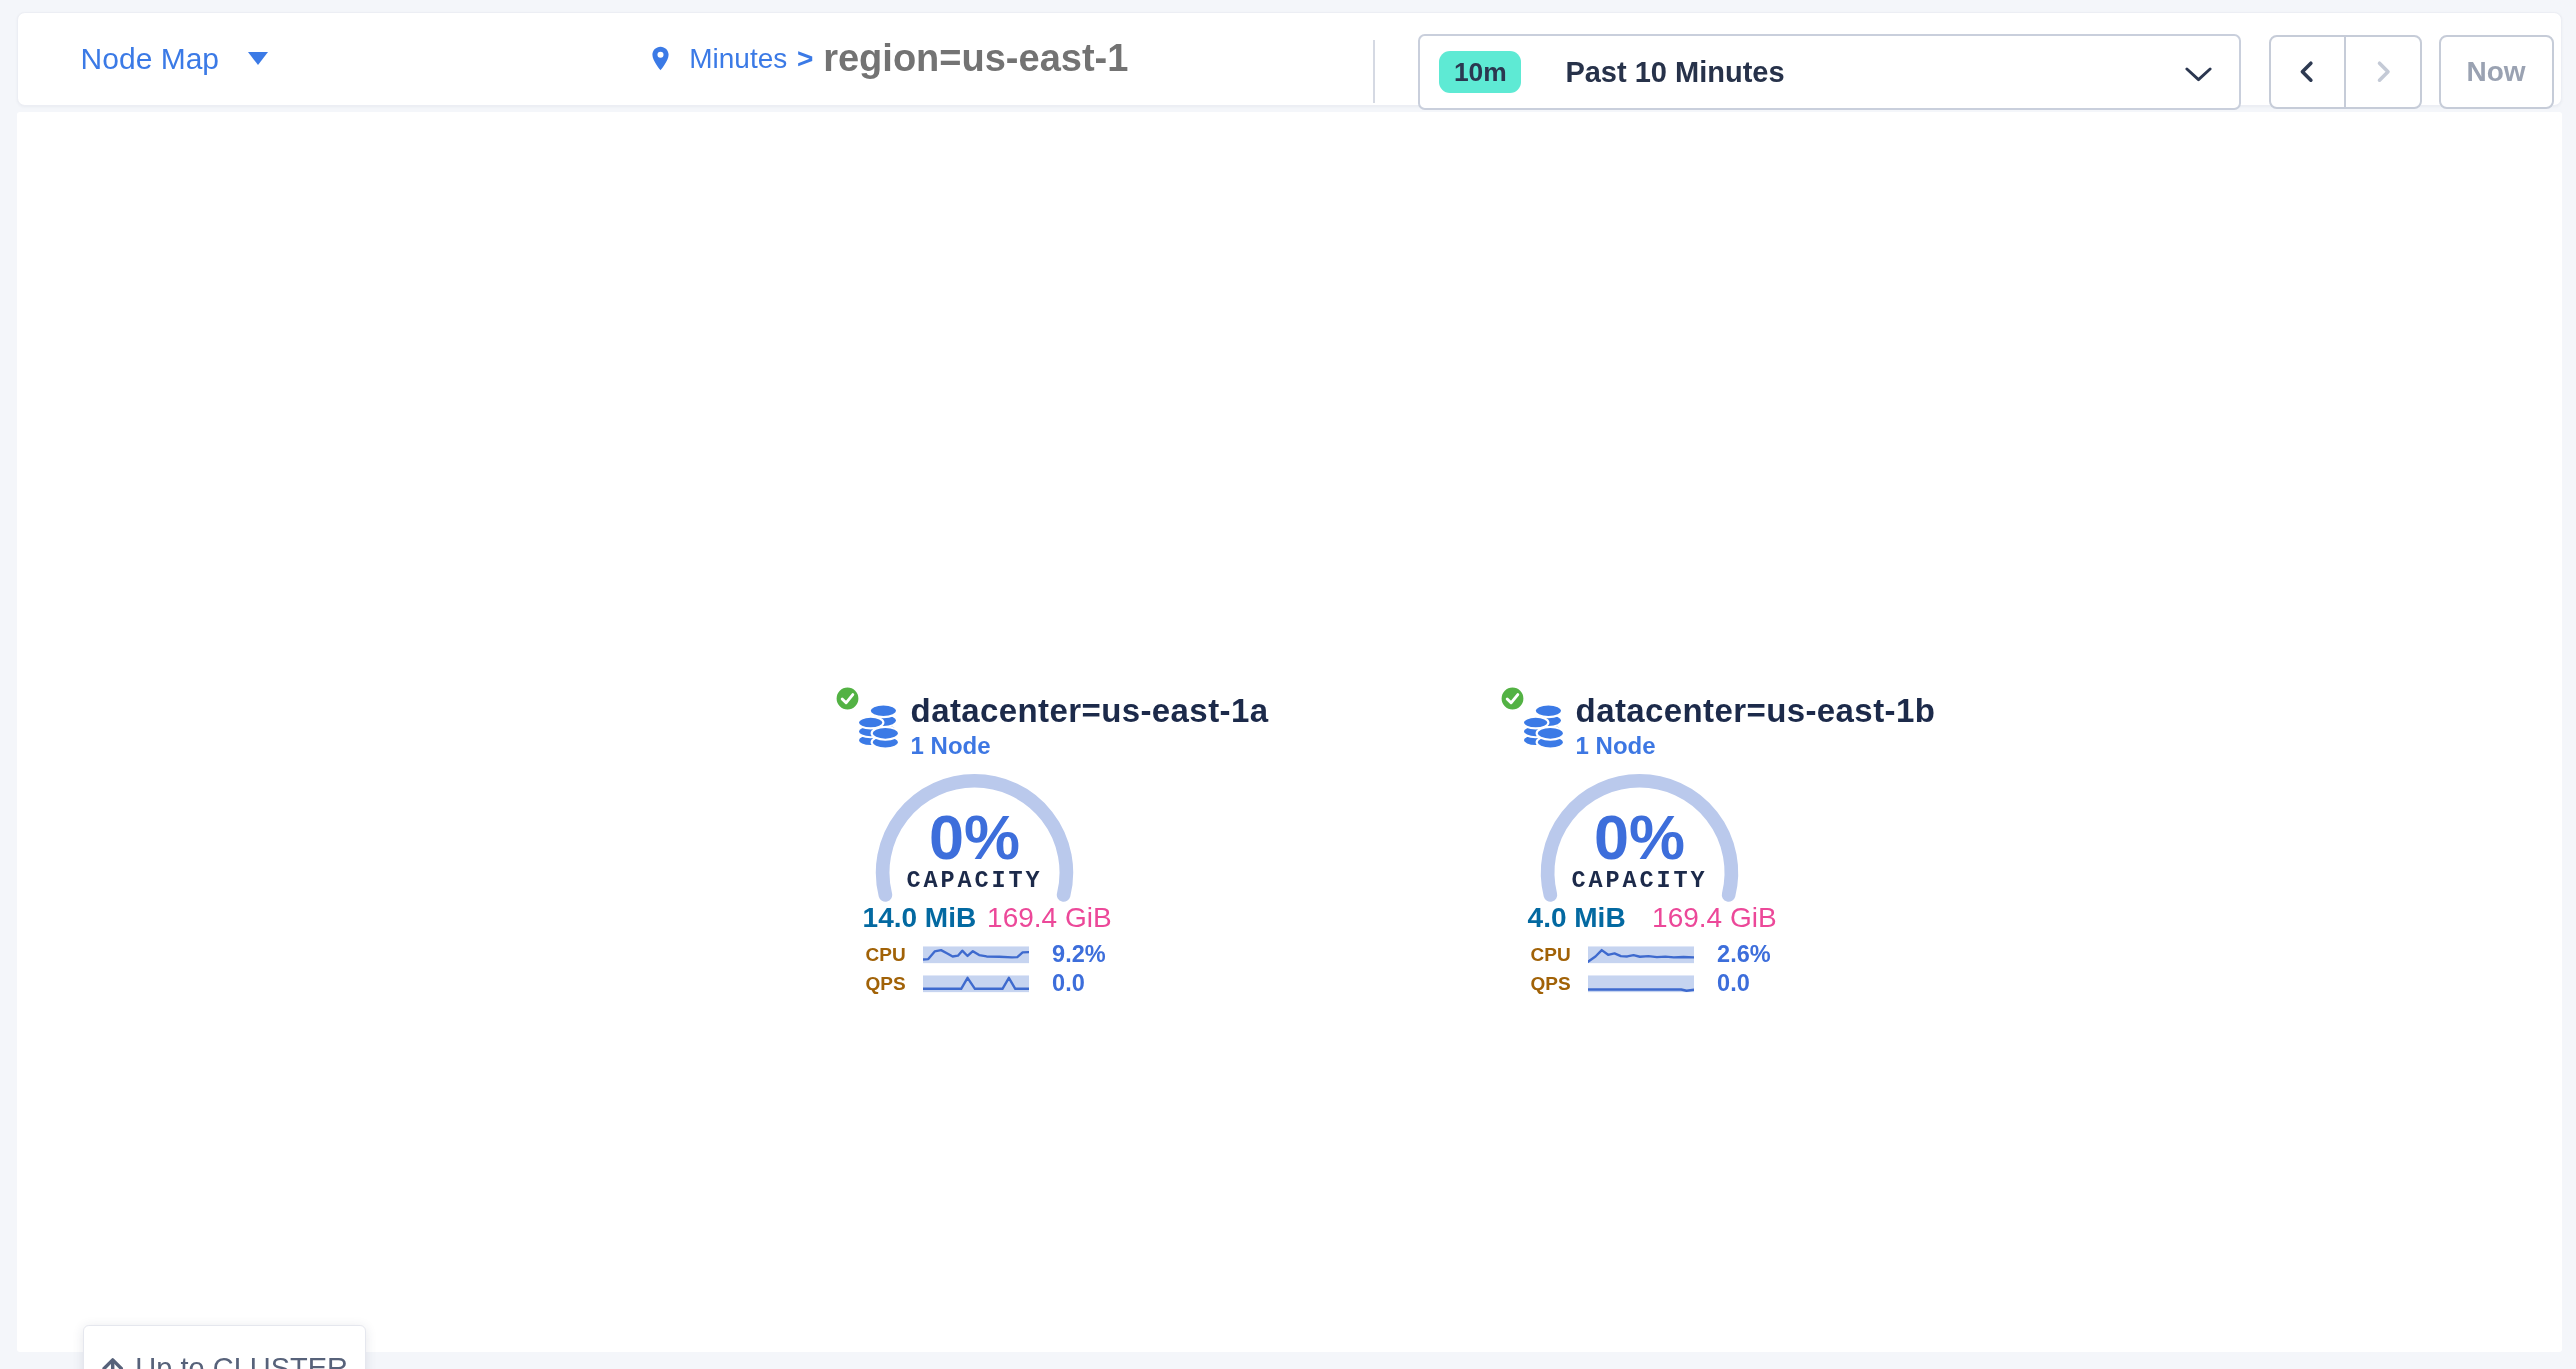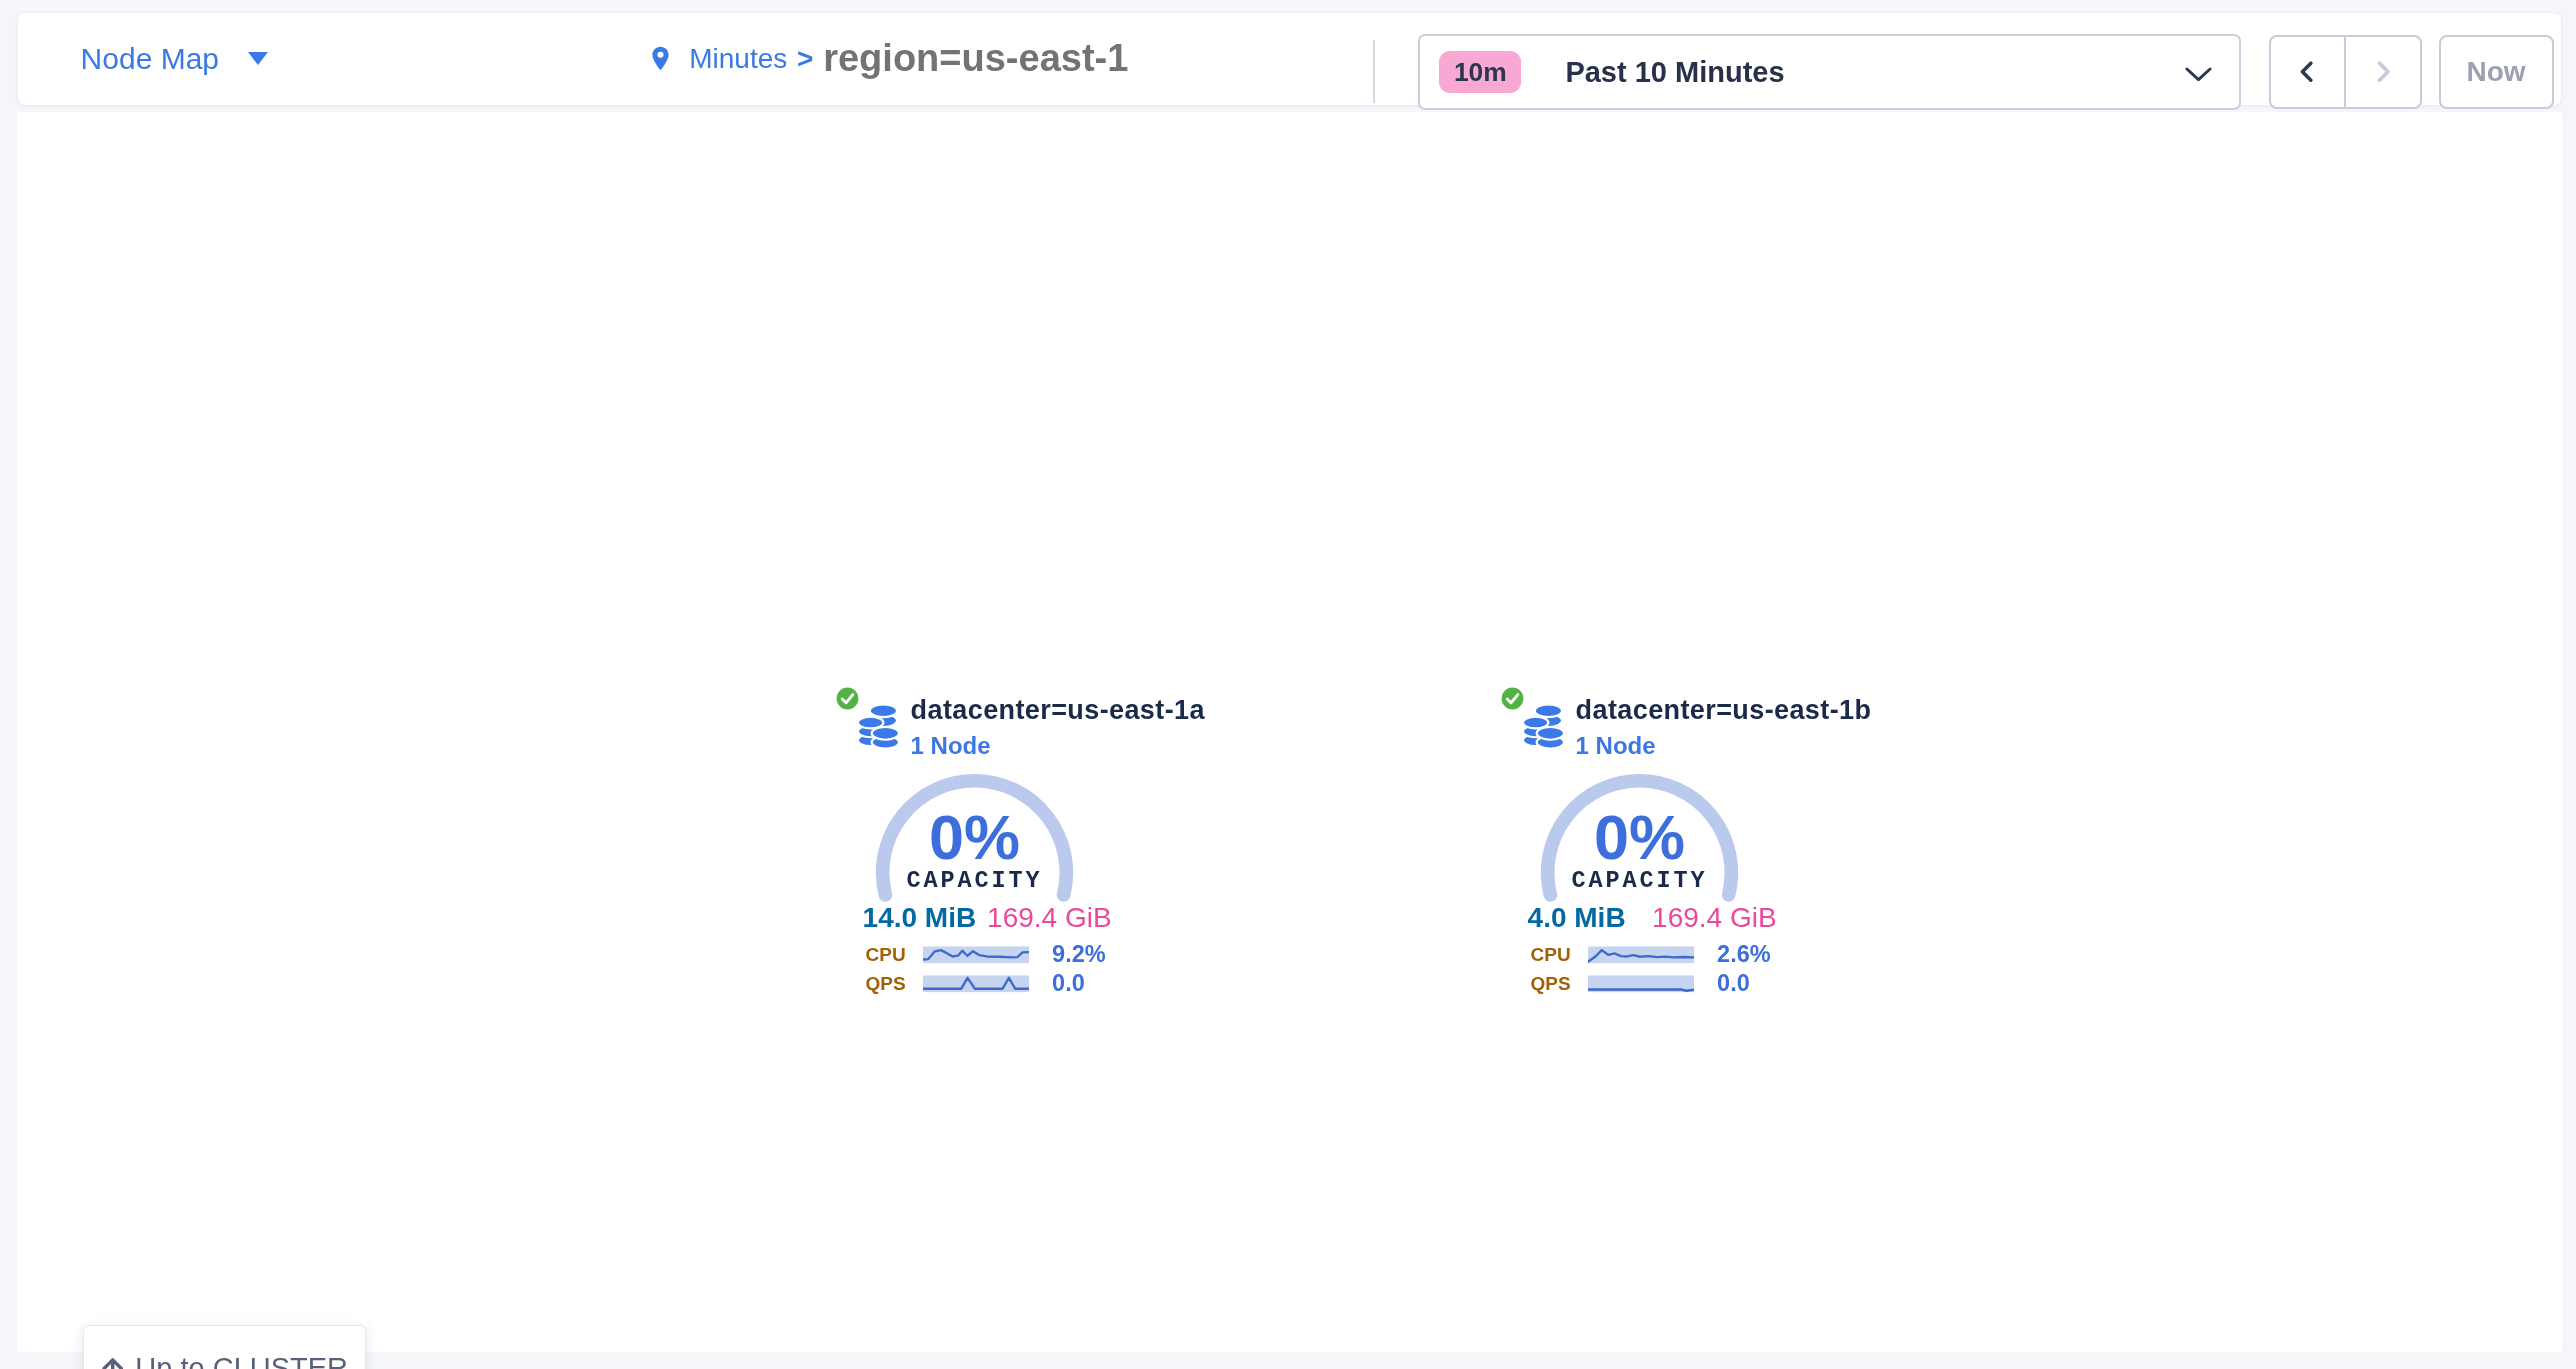--- a/index.html
+++ b/index.html
@@ -39,21 +39,21 @@
   .crumb-cur  { font-size:38px; color:#737373; font-weight:600; }
   .topbar-divider {
     position:absolute; left:1355px; top:27px; width:2px; height:63px; background:#d5d9e3;
   }
   .time-select {
     position:absolute; left:1400px; top:21.5px; width:823px; height:76px;
     border:2px solid #c9cfdc; border-radius:6.8px; background:#fff;
     display:flex; align-items:center; padding-left:19.6px; cursor:pointer;
   }
   .time-badge {
-    background:#f9a8d4; color:#2b3750; font-size:26.4px; font-weight:700;
+    background:#5eead4; color:#2b3750; font-size:26.4px; font-weight:700;
     border-radius:11px; padding:7.8px 14.7px; line-height:1;
   }
   .time-label { margin-left:44px; font-size:29px; font-weight:600; color:#27324a; }
   .time-select .chev { position:absolute; right:25.4px; top:31px; }
   .nav-group {
     position:absolute; left:2251px; top:22.5px; width:153px; height:74px;
     border:2px solid #c6ccd8; border-radius:7.8px; background:#fff;
     display:flex;
   }
   .nav-group button {
@@ -73,21 +73,21 @@
     background:#ffffff; border-radius:2.9px;
   }
 
   
   .loc-card { position:absolute; top:567px; width:323px; height:323px; cursor:pointer; }
   .loc-a { left:810px; }
   .loc-b { left:1475px; }
   .check-ic { position:absolute; left:7.8px; top:5.9px; width:27px; height:27px; }
   .db-ic { position:absolute; left:27px; top:21.5px; width:49px; height:49px; }
   .card-title {
-    position:absolute; left:84px; top:13.7px; font-size:27px; line-height:35px;
+    position:absolute; left:84px; top:13.7px; font-size:33px; line-height:35px;
     font-weight:700; color:#1c2a4a; letter-spacing:0.4px; white-space:nowrap;
   }
   .card-sub {
     position:absolute; left:84px; top:49px; font-size:24px; line-height:35px;
     font-weight:700; color:#3d77e3;
   }
   .gauge { position:absolute; left:40px; top:86px; width:215px; height:147px; }
   .pct {
     position:absolute; left:50px; top:127px; width:196px; height:63px;
     line-height:63px; text-align:center;

